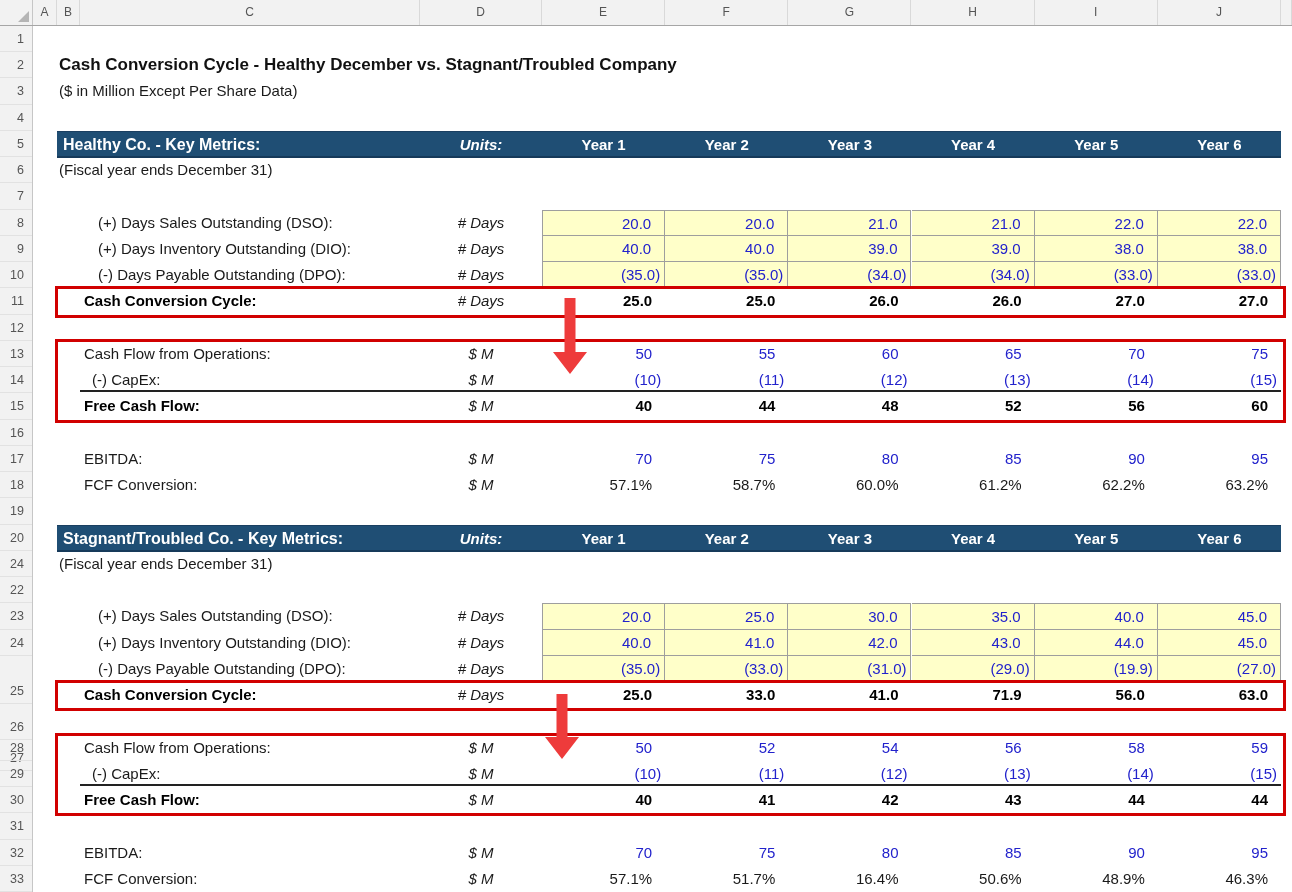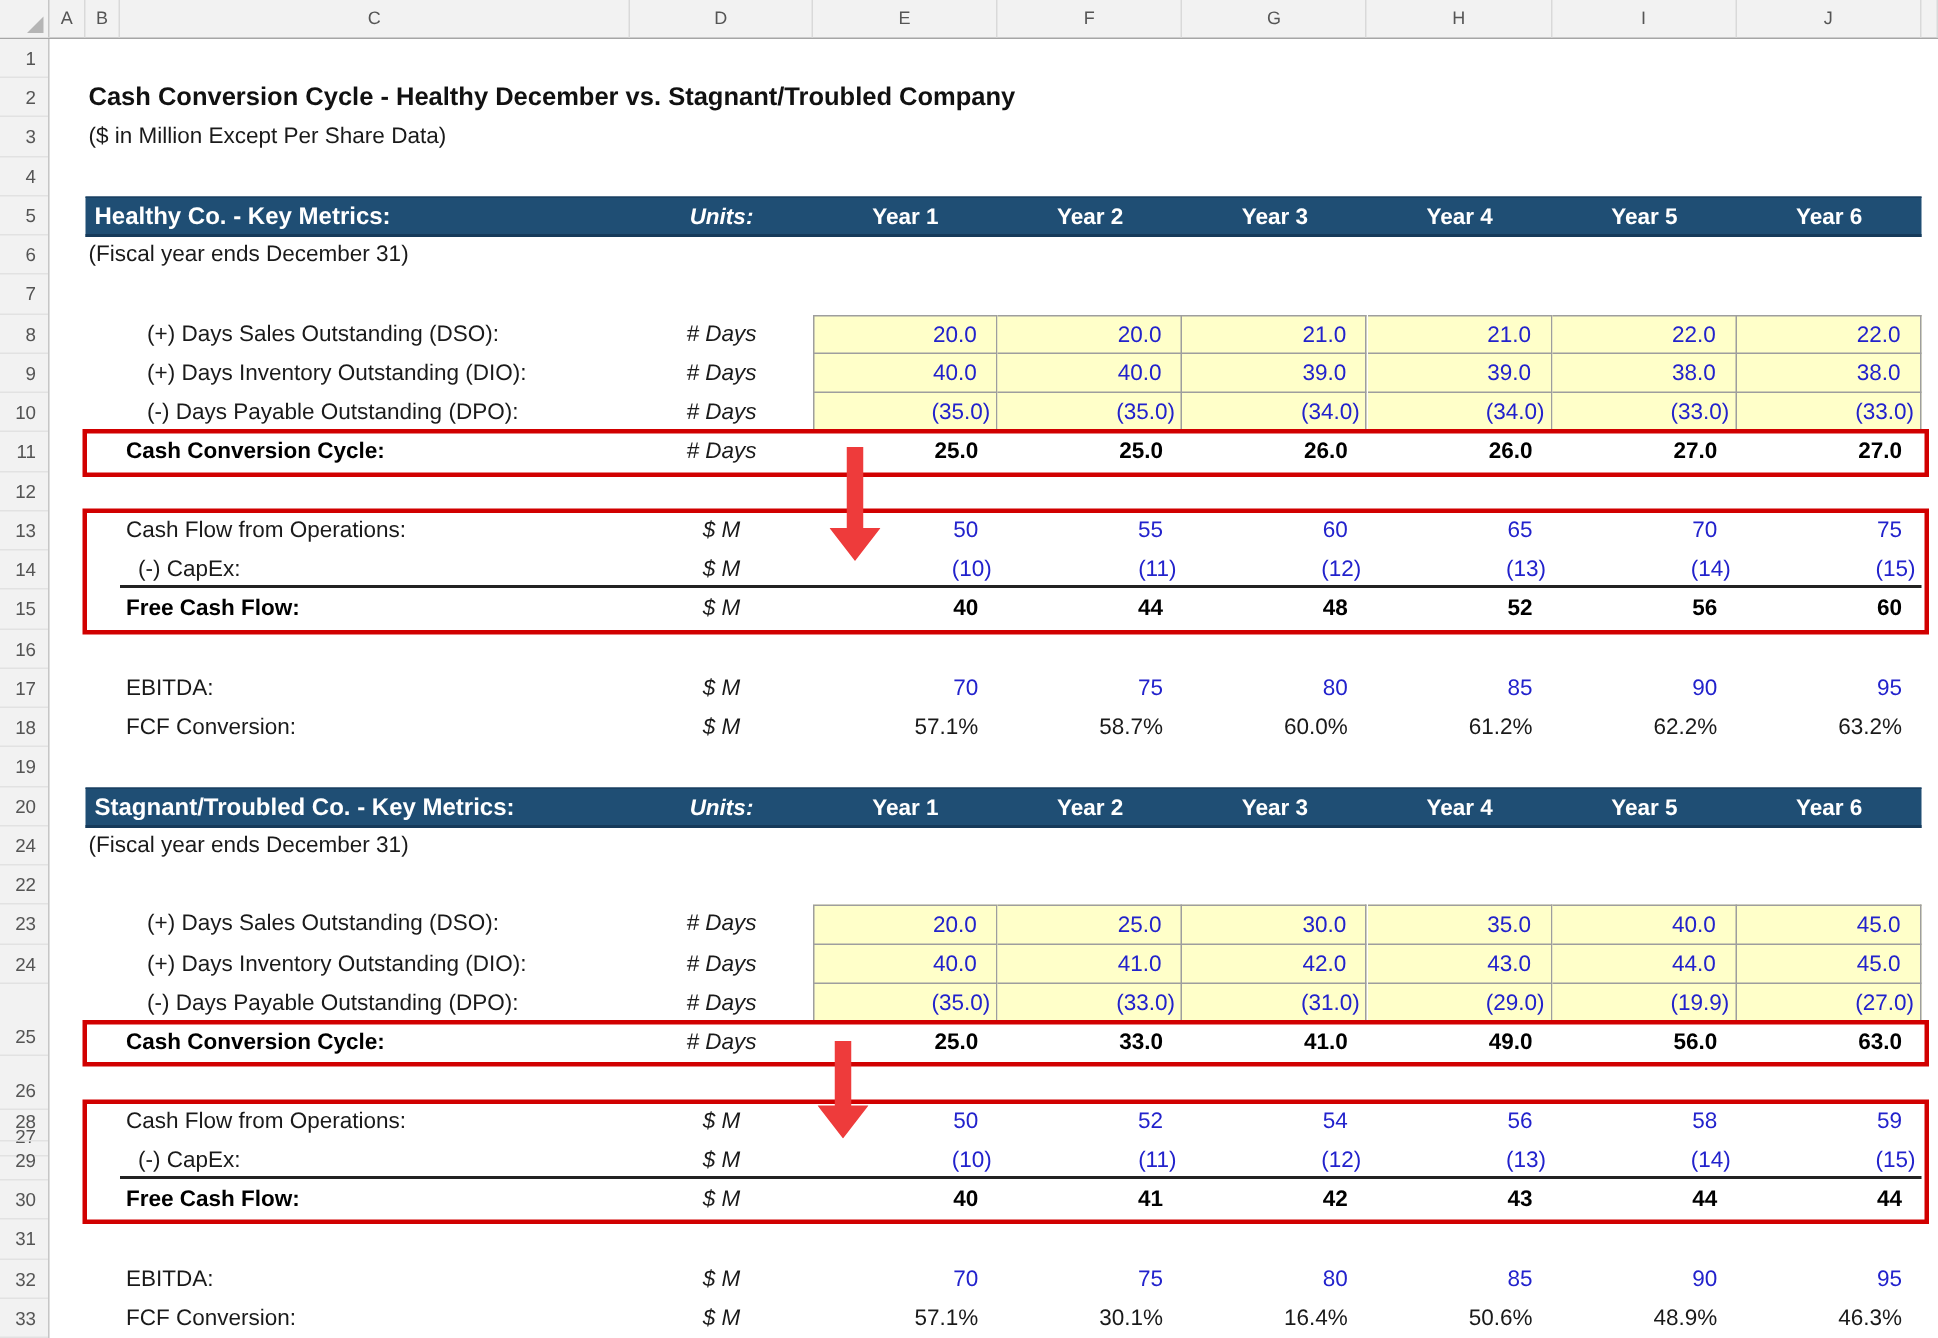--- a/index.html
+++ b/index.html
@@ -214,21 +214,21 @@
       <div class="abs vcell input  " style="left: 665.167px; width: 123.167px; top: 655.818px; height: 26.2424px; line-height: 26.2424px; padding-right: 4px;">(33.0)</div>
       <div class="abs vcell input  " style="left: 788.333px; width: 123.167px; top: 655.818px; height: 26.2424px; line-height: 26.2424px; padding-right: 4px;">(31.0)</div>
       <div class="abs vcell input  " style="left: 911.5px; width: 123.167px; top: 655.818px; height: 26.2424px; line-height: 26.2424px; padding-right: 4px;">(29.0)</div>
       <div class="abs vcell input  " style="left: 1034.67px; width: 123.167px; top: 655.818px; height: 26.2424px; line-height: 26.2424px; padding-right: 4px;">(19.9)</div>
       <div class="abs vcell input  " style="left: 1157.83px; width: 123.167px; top: 655.818px; height: 26.2424px; line-height: 26.2424px; padding-right: 4px;">(27.0)</div>
       <div class="abs mLabel bold" style="left: 84px; top: 682.061px; height: 26.2424px; line-height: 26.2424px;">Cash Conversion Cycle:</div>
       <div class="abs mUnits" style="left: 420px; width: 122px; top: 682.061px; height: 26.2424px; line-height: 26.2424px;"># Days</div>
       <div class="abs vcell total  " style="left: 542px; width: 123.167px; top: 682.061px; height: 26.2424px; line-height: 26.2424px; padding-right: 13px;">25.0</div>
       <div class="abs vcell total  " style="left: 665.167px; width: 123.167px; top: 682.061px; height: 26.2424px; line-height: 26.2424px; padding-right: 13px;">33.0</div>
       <div class="abs vcell total  " style="left: 788.333px; width: 123.167px; top: 682.061px; height: 26.2424px; line-height: 26.2424px; padding-right: 13px;">41.0</div>
-      <div class="abs vcell total  " style="left: 911.5px; width: 123.167px; top: 682.061px; height: 26.2424px; line-height: 26.2424px; padding-right: 13px;">49.0</div>
+      <div class="abs vcell total  " style="left: 911.5px; width: 123.167px; top: 682.061px; height: 26.2424px; line-height: 26.2424px; padding-right: 13px;">71.9</div>
       <div class="abs vcell total  " style="left: 1034.67px; width: 123.167px; top: 682.061px; height: 26.2424px; line-height: 26.2424px; padding-right: 13px;">56.0</div>
       <div class="abs vcell total  " style="left: 1157.83px; width: 123.167px; top: 682.061px; height: 26.2424px; line-height: 26.2424px; padding-right: 13px;">63.0</div>
       <div class="abs mLabel" style="left: 84px; top: 734.545px; height: 26.2424px; line-height: 26.2424px;">Cash Flow from Operations:</div>
       <div class="abs mUnits" style="left: 420px; width: 122px; top: 734.545px; height: 26.2424px; line-height: 26.2424px;">$ M</div>
       <div class="abs vcell blue  " style="left: 542px; width: 123.167px; top: 734.545px; height: 26.2424px; line-height: 26.2424px; padding-right: 13px;">50</div>
       <div class="abs vcell blue  " style="left: 665.167px; width: 123.167px; top: 734.545px; height: 26.2424px; line-height: 26.2424px; padding-right: 13px;">52</div>
       <div class="abs vcell blue  " style="left: 788.333px; width: 123.167px; top: 734.545px; height: 26.2424px; line-height: 26.2424px; padding-right: 13px;">54</div>
       <div class="abs vcell blue  " style="left: 911.5px; width: 123.167px; top: 734.545px; height: 26.2424px; line-height: 26.2424px; padding-right: 13px;">56</div>
       <div class="abs vcell blue  " style="left: 1034.67px; width: 123.167px; top: 734.545px; height: 26.2424px; line-height: 26.2424px; padding-right: 13px;">58</div>
       <div class="abs vcell blue  " style="left: 1157.83px; width: 123.167px; top: 734.545px; height: 26.2424px; line-height: 26.2424px; padding-right: 13px;">59</div>
@@ -252,21 +252,21 @@
       <div class="abs mUnits" style="left: 420px; width: 122px; top: 839.515px; height: 26.2424px; line-height: 26.2424px;">$ M</div>
       <div class="abs vcell blue  " style="left: 542px; width: 123.167px; top: 839.515px; height: 26.2424px; line-height: 26.2424px; padding-right: 13px;">70</div>
       <div class="abs vcell blue  " style="left: 665.167px; width: 123.167px; top: 839.515px; height: 26.2424px; line-height: 26.2424px; padding-right: 13px;">75</div>
       <div class="abs vcell blue  " style="left: 788.333px; width: 123.167px; top: 839.515px; height: 26.2424px; line-height: 26.2424px; padding-right: 13px;">80</div>
       <div class="abs vcell blue  " style="left: 911.5px; width: 123.167px; top: 839.515px; height: 26.2424px; line-height: 26.2424px; padding-right: 13px;">85</div>
       <div class="abs vcell blue  " style="left: 1034.67px; width: 123.167px; top: 839.515px; height: 26.2424px; line-height: 26.2424px; padding-right: 13px;">90</div>
       <div class="abs vcell blue  " style="left: 1157.83px; width: 123.167px; top: 839.515px; height: 26.2424px; line-height: 26.2424px; padding-right: 13px;">95</div>
       <div class="abs mLabel" style="left: 84px; top: 865.758px; height: 26.2424px; line-height: 26.2424px;">FCF Conversion:</div>
       <div class="abs mUnits" style="left: 420px; width: 122px; top: 865.758px; height: 26.2424px; line-height: 26.2424px;">$ M</div>
       <div class="abs vcell plain  " style="left: 542px; width: 123.167px; top: 865.758px; height: 26.2424px; line-height: 26.2424px; padding-right: 13px;">57.1%</div>
-      <div class="abs vcell plain  " style="left: 665.167px; width: 123.167px; top: 865.758px; height: 26.2424px; line-height: 26.2424px; padding-right: 13px;">30.1%</div>
+      <div class="abs vcell plain  " style="left: 665.167px; width: 123.167px; top: 865.758px; height: 26.2424px; line-height: 26.2424px; padding-right: 13px;">51.7%</div>
       <div class="abs vcell plain  " style="left: 788.333px; width: 123.167px; top: 865.758px; height: 26.2424px; line-height: 26.2424px; padding-right: 13px;">16.4%</div>
       <div class="abs vcell plain  " style="left: 911.5px; width: 123.167px; top: 865.758px; height: 26.2424px; line-height: 26.2424px; padding-right: 13px;">50.6%</div>
       <div class="abs vcell plain  " style="left: 1034.67px; width: 123.167px; top: 865.758px; height: 26.2424px; line-height: 26.2424px; padding-right: 13px;">48.9%</div>
       <div class="abs vcell plain  " style="left: 1157.83px; width: 123.167px; top: 865.758px; height: 26.2424px; line-height: 26.2424px; padding-right: 13px;">46.3%</div>
       <div class="abs redbox" style="left: 55px; top: 286.424px; width: 1231px; height: 31.2424px; border-color: rgb(209, 0, 0);"></div>
       <div class="abs redbox" style="left: 55px; top: 338.909px; width: 1231px; height: 83.7273px; border-color: rgb(209, 0, 0);"></div>
       <div class="abs redbox" style="left: 55px; top: 680.061px; width: 1231px; height: 31.2424px; border-color: rgb(209, 0, 0);"></div>
       <div class="abs redbox" style="left: 55px; top: 732.545px; width: 1231px; height: 83.7273px; border-color: rgb(209, 0, 0);"></div>
       <div class="abs sumline" style="left: 80px; width: 1201px; top: 390.394px;"></div>
       <div class="abs sumline" style="left: 80px; width: 1201px; top: 784.03px;"></div>

